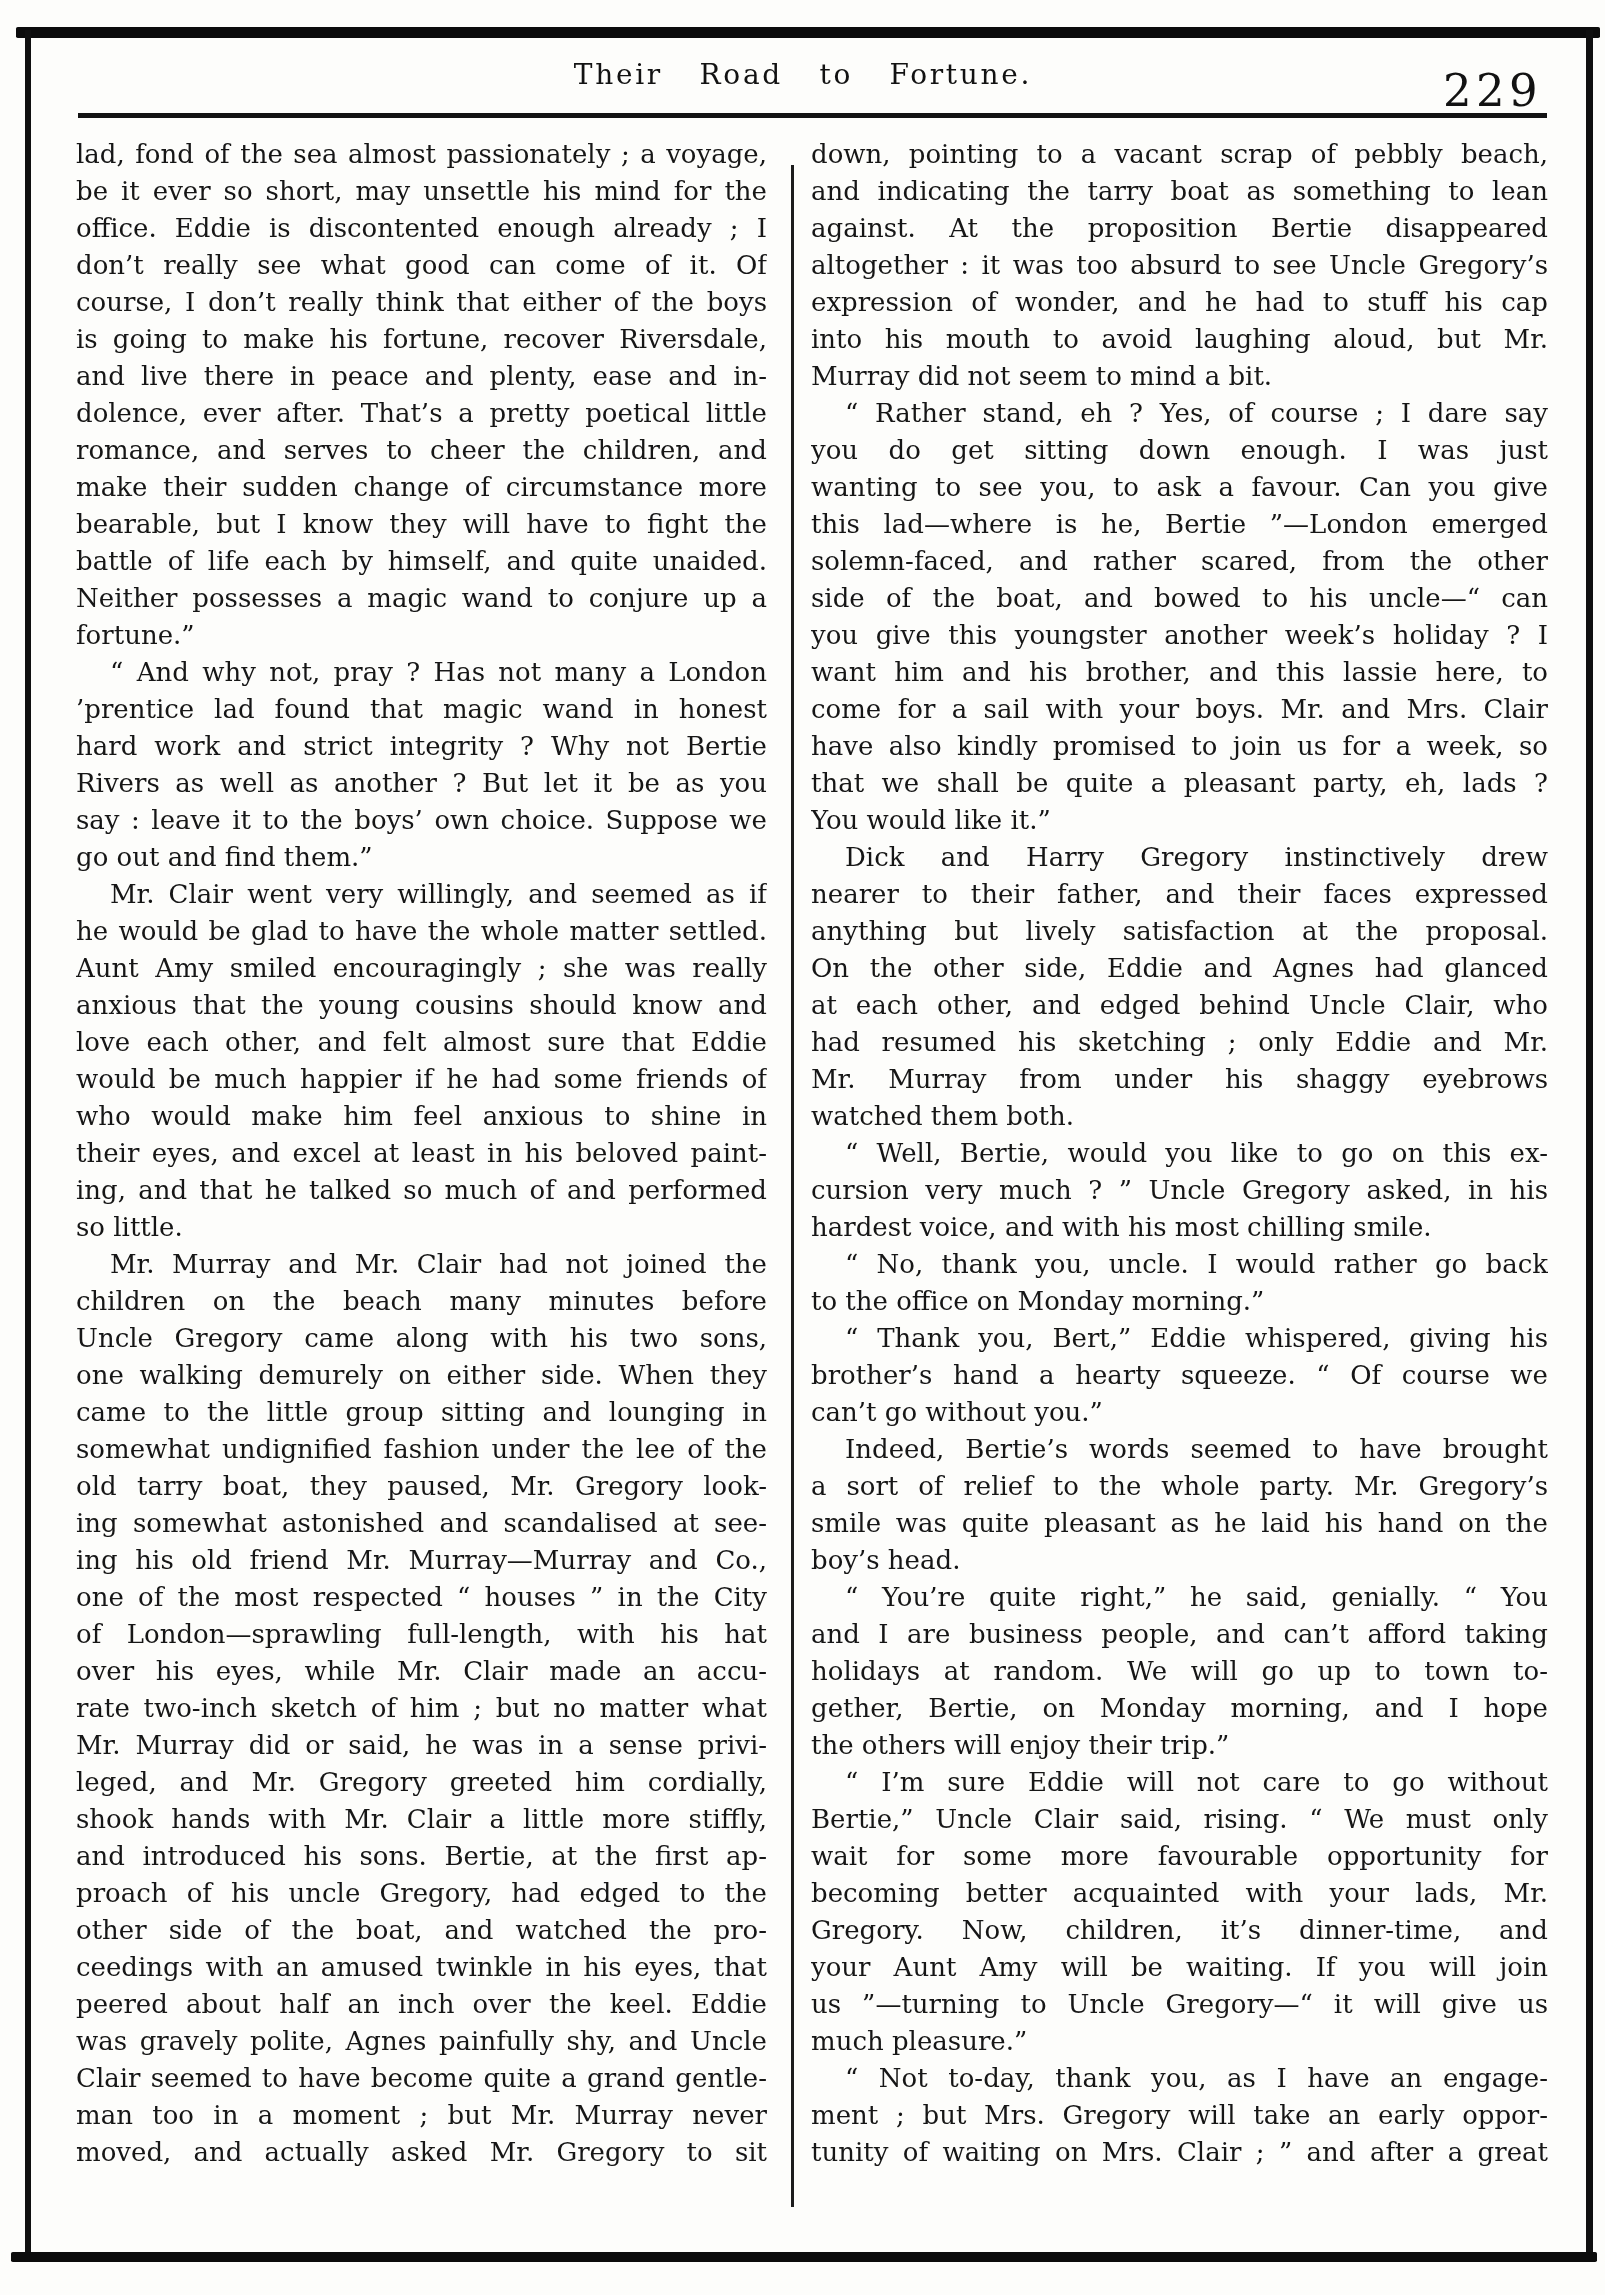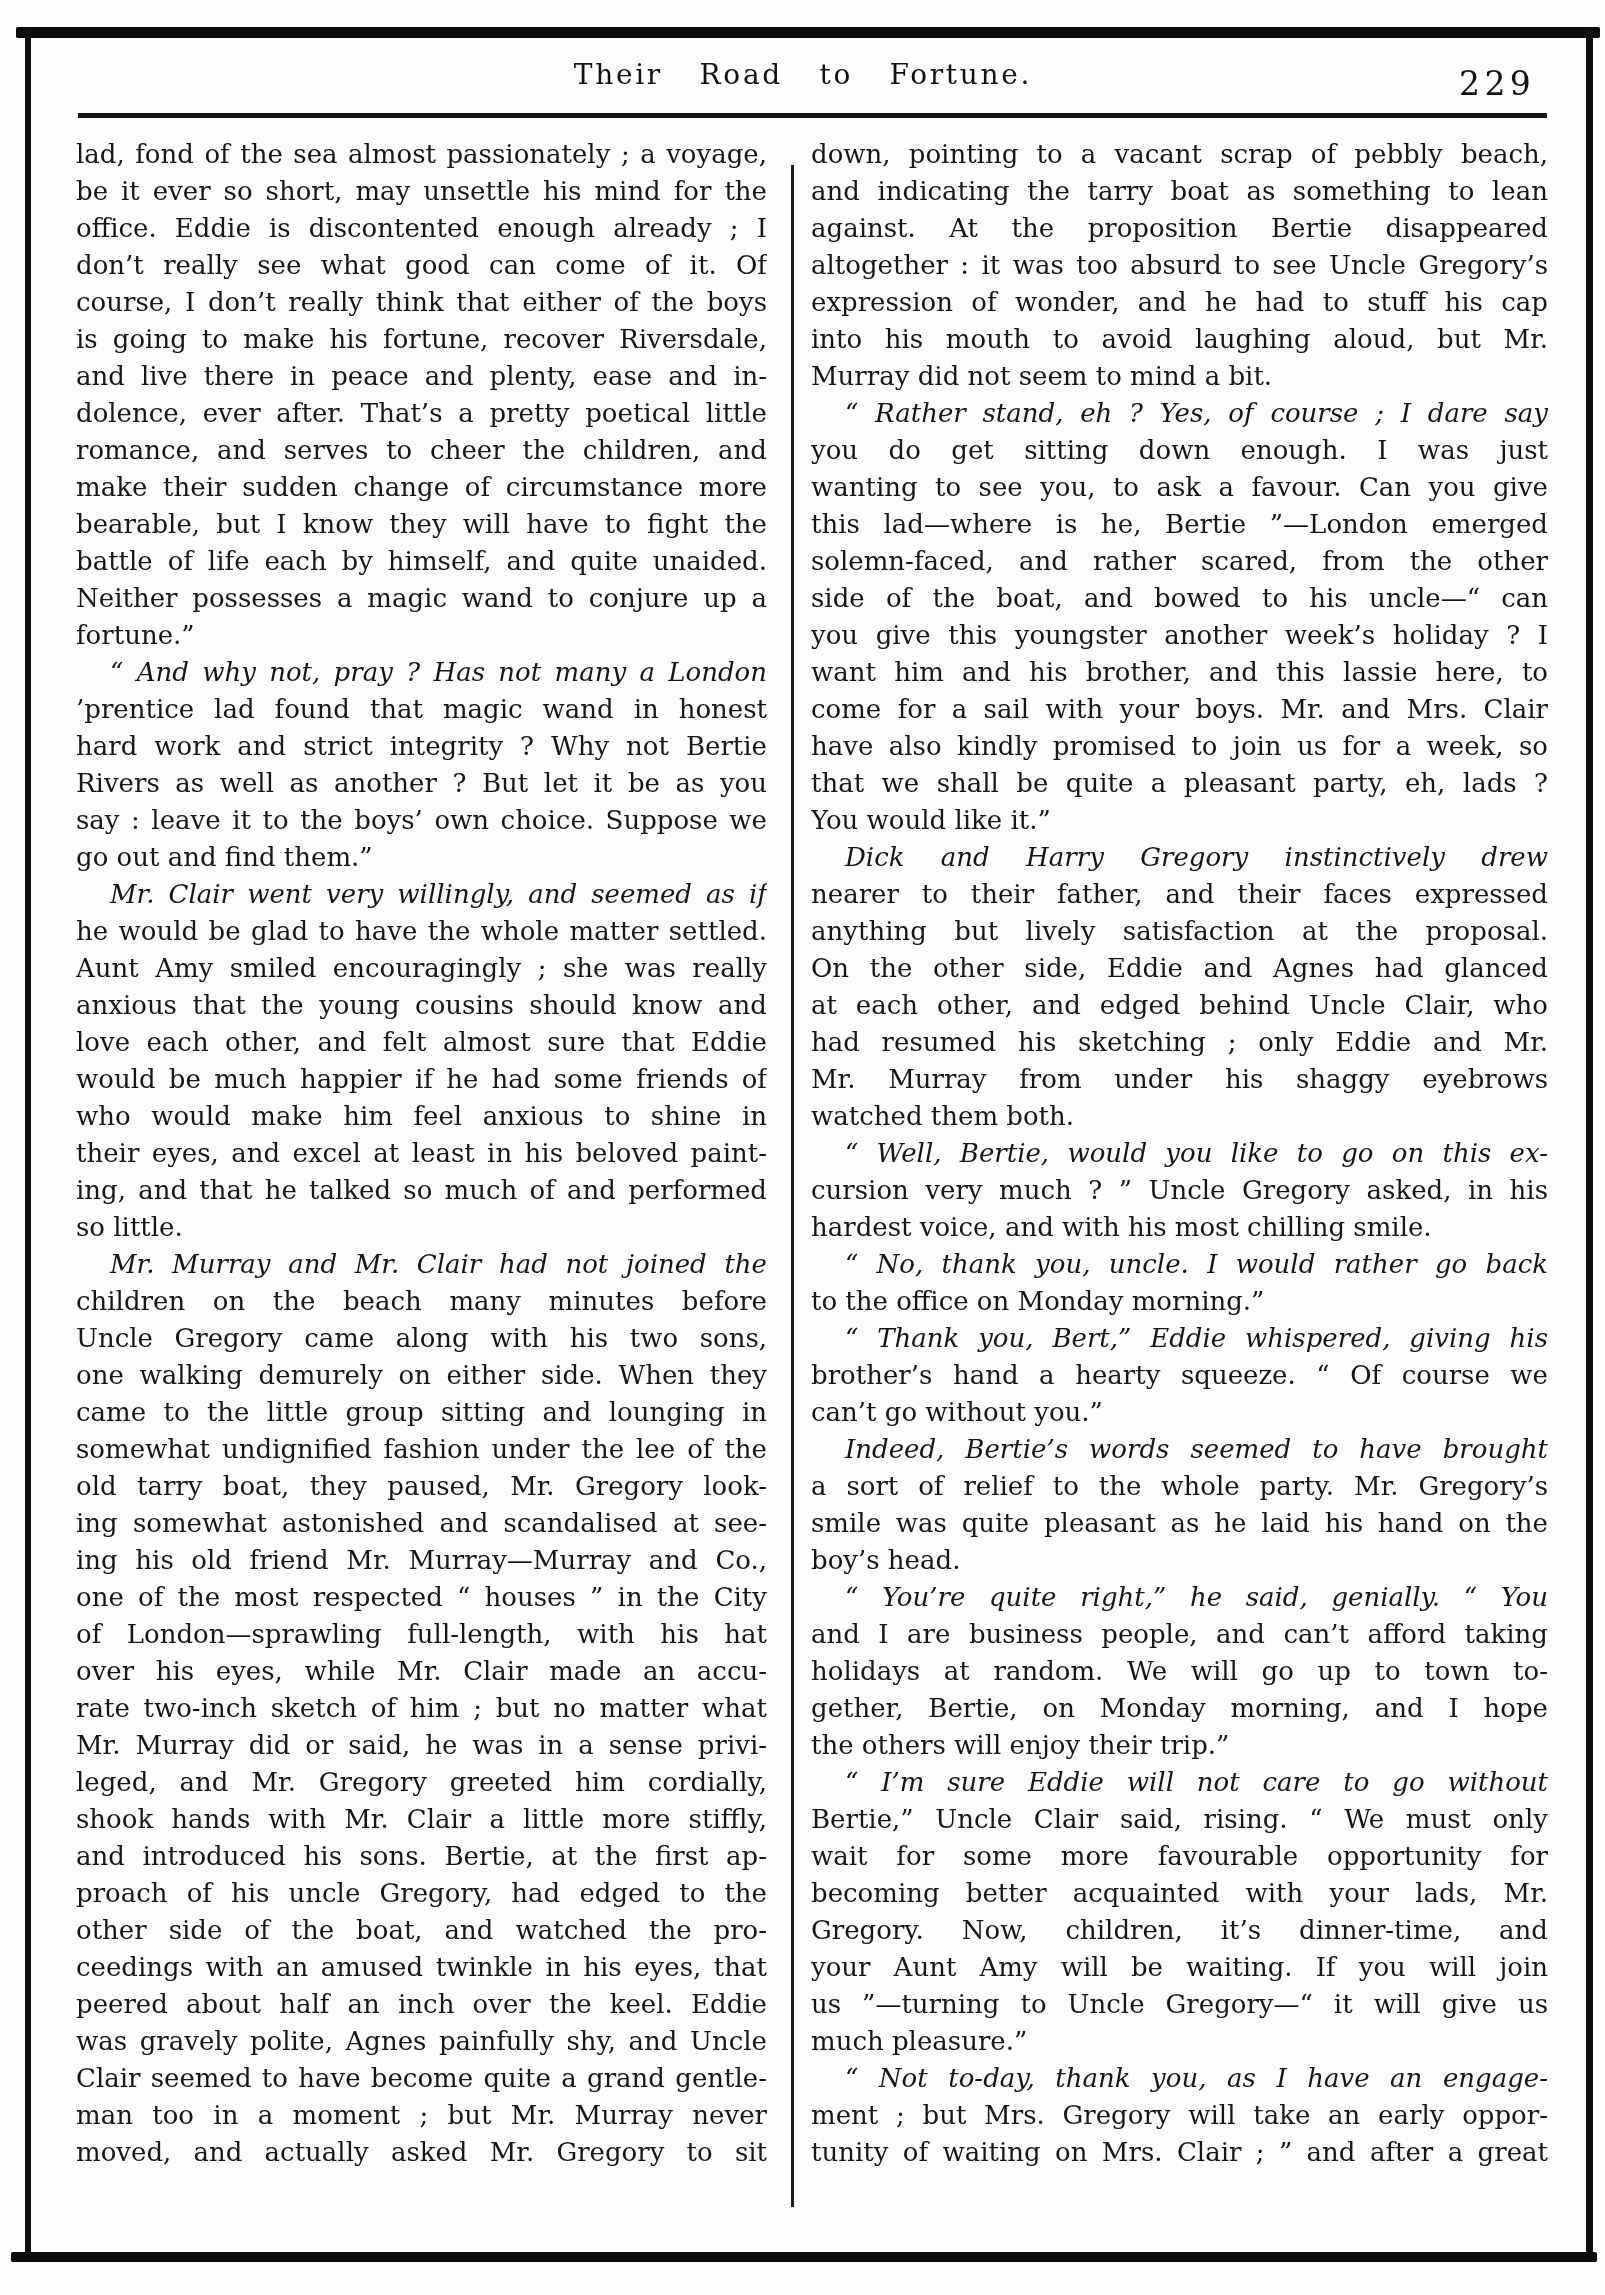--- a/index.html
+++ b/index.html
@@ -23,37 +23,37 @@
 
   
   .running-title {
     position: absolute; left: 0; right: 0; top: 58px;
     text-align: center;
     font-size: 28px; letter-spacing: 2.7px; word-spacing: 25px;
     color: #121212;
   }
   .page-number {
     position: absolute; left: 1443px; top: 64px;
-    font-size: 33px; letter-spacing: 4.4px; color: #121212; margin-left: 16px;
+    font-size: 45px; letter-spacing: 4.4px; color: #121212;
   }
 
   
   .column { position: absolute; top: 136px; }
   .column.left  { left: 76px;  width: 691px; }
   .column.right { left: 811px; width: 737px; }
 
   .text-line {
     height: 37px; line-height: 37px;
     font-size: 26px;
     text-align: justify;
     text-align-last: justify;
     overflow: hidden;
     white-space: nowrap;
   }
-  .text-line.indent { padding-left: 34px; font-style: italic; }
+  .text-line.indent { padding-left: 34px; }
   .text-line.end-line { text-align-last: left; }
 </style>
 </head>
 <body>
 
 <div class="page">
 
   <div class="border-top"></div>
   <div class="border-left"></div>
   <div class="border-right"></div>

